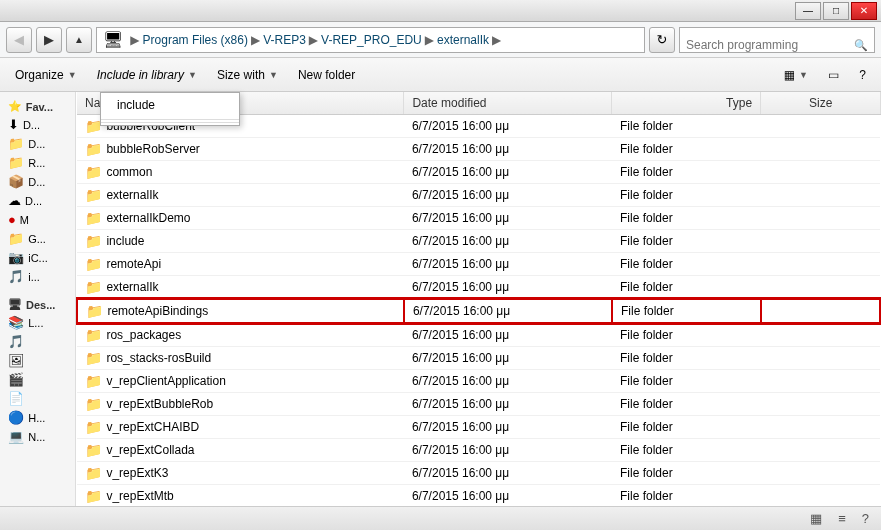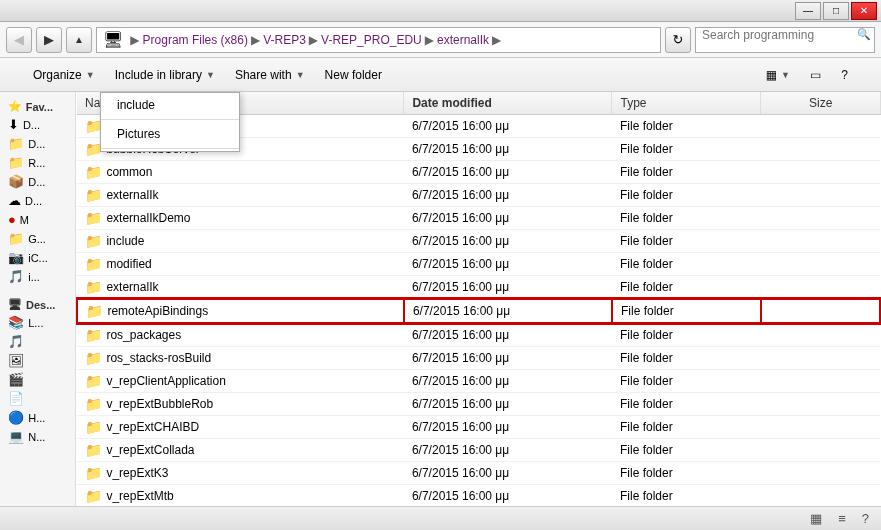--- a/index.html
+++ b/index.html
@@ -48,50 +48,50 @@
       flex: 1;
       height: 26px;
       border: 1px solid #aaa;
       background: #fff;
       display: flex;
       align-items: center;
       padding: 0 6px;
       font-size: 12px;
       color: #000;
     }
-    .breadcrumb-item { color: #701a75; cursor: pointer; }
+    .breadcrumb-item { color: #0c4a6e; cursor: pointer; }
     .breadcrumb-sep { margin: 0 3px; color: #666; }
     .refresh-btn {
       width: 26px; height: 26px;
       background: linear-gradient(to bottom, #fff, #e0e0e0);
       border: 1px solid #aaa;
       border-radius: 3px;
       display: flex; align-items: center; justify-content: center;
       cursor: pointer; font-size: 13px;
     }
     .search-bar {
-      width: 180px; height: 26px;
+      width: 196px; height: 26px;
       border: 1px solid #aaa;
-      display: flex; align-items: flex-start;
+      display: flex; align-items: flex-end;
       background: #fff; padding: 0 6px;
     }
     .search-bar input {
       border: none; outline: none; flex: 1; font-size: 12px; color: #999;
       background: transparent;
     }
     .search-icon { color: #666; font-size: 11px; }
 
     
     .toolbar {
       background: linear-gradient(to bottom, #f8f8f8, #ececec);
       height: 34px;
       display: flex;
       align-items: center;
       border-bottom: 1px solid #ccc;
-      padding: 0 24px;
+      padding: 0 6px;
       gap: 2px;
     }
     .tool-btn {
       height: 26px;
       padding: 0 8px;
       background: transparent;
       border: 1px solid transparent;
       border-radius: 3px;
       display: flex; align-items: center; gap: 4px;
       cursor: pointer; font-size: 12px;
@@ -224,26 +224,26 @@
     <input type="text" placeholder="Search programming" style="">
     <span class="search-icon">🔍</span>
   </div>
 </div>
 
 <div class="toolbar">
   <div class="tool-btn">
     <span>Organize</span>
     <span class="arrow">▼</span>
   </div>
-  <div class="tool-btn" style="position:relative;">
+  <div class="tool-btn" style="position:relative;font-style:italic;">
     <span>Include in library</span>
     <span class="arrow">▼</span>
   </div>
   <div class="tool-btn">
-    <span>Share with</span>
+    <span>Size with</span>
     <span class="arrow">▼</span>
   </div>
   <div class="tool-btn">
     <span>New folder</span>
   </div>
   <div style="flex:1"></div>
   <div class="tool-btn">
     <span>▦</span>
     <span class="arrow">▼</span>
   </div>
@@ -251,21 +251,20 @@
     <span>▭</span>
   </div>
   <div class="tool-btn">
     <span>?</span>
   </div>
 </div>
 
 <div class="dropdown-menu">
   <div class="dropdown-item">include</div>
   <div class="dropdown-sep"></div>
-  <div class="dropdown-item">Pictures</div>
   <div class="dropdown-sep"></div>
 </div>
 
 <div class="main-area">
 
   <div class="sidebar">
     <div class="sidebar-section">
       <div class="sidebar-header">
         <span>⭐</span>
         <span>Fav...</span>
@@ -337,22 +336,22 @@
           <span class="sidebar-item-text">N...</span>
         </div>
     </div>
   </div>
 
   <div class="file-area">
     <table class="file-table">
       <thead>
         <tr>
           <th style="width:220px;">Name</th>
-          <th style="width:140px;font-weight:bold;">Date modified</th>
-          <th style="width:100px;">Type</th>
+          <th style="width:140px;">Date modified</th>
+          <th style="width:100px;text-align:right;">Type</th>
           <th style="width:80px;padding-left:48px;">Size</th>
         </tr>
       </thead>
       <tbody id="file-tbody">
       <tr>
     <td>
       <div class="file-name-cell">
         <span class="folder-icon">📁</span>
         <span>bubbleRobClient</span>
       </div>
@@ -413,21 +412,21 @@
       </div>
     </td>
     <td>6/7/2015 16:00 μμ</td>
     <td>File folder</td>
     <td></td>
   </tr>
           <tr>
     <td>
       <div class="file-name-cell">
         <span class="folder-icon">📁</span>
-        <span>modified</span>
+        <span>remoteApi</span>
       </div>
     </td>
     <td>6/7/2015 16:00 μμ</td>
     <td>File folder</td>
     <td></td>
   </tr>
           <tr>
     <td>
       <div class="file-name-cell">
         <span class="folder-icon">📁</span>

